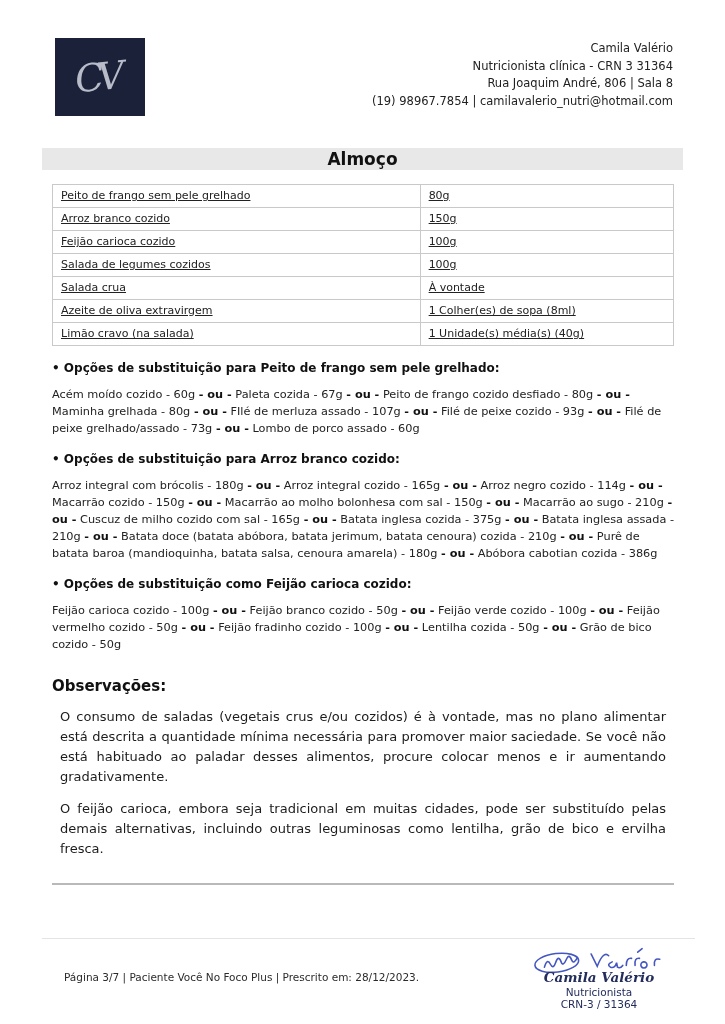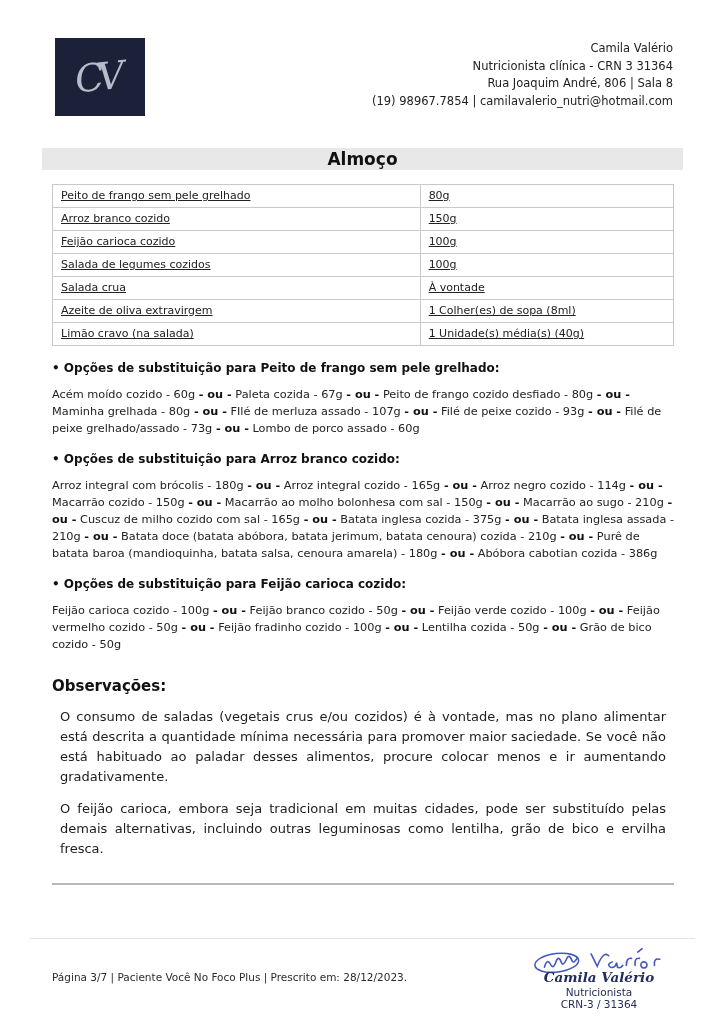--- a/index.html
+++ b/index.html
@@ -25,21 +25,21 @@
   .subs{margin:0 51px 0 52px;}
   .sub-heading{font-weight:bold;font-size:12px;margin:14px 0 0;line-height:16px;color:#111;}
   .sub-body{margin:10px 0 0;font-size:11.3px;line-height:17px;color:#222;}
   .sub-body b{font-weight:bold;color:#111;}
   
   .obs{margin:24px 51px 0 52px;}
   .obs-title{font-weight:bold;font-size:15px;color:#111;}
   .obs p{margin:12px 8px 0;font-size:13px;line-height:20px;text-align:justify;color:#1c1c1c;}
   .content-rule{margin:24px 51px 0 52px;border:none;border-top:2px solid #b9b9b9;height:0;}
   
-  .footer{position:absolute;left:0;right:0;top:938px;}
+  .footer{position:absolute;left:12px;right:0;top:938px;}
   .footer-rule{border:none;border-top:1px solid #e4e4e4;margin:0 30px;}
   .footer-row{display:flex;justify-content:space-between;align-items:flex-start;padding:6px 46px 0 52px;}
   .footer-text{font-size:10.5px;color:#2b2b2b;margin-top:26px;}
   .signature{text-align:center;color:var(--sig-text);width:160px;}
   .sig-svg{display:block;margin:0 auto -8px;}
   .sig-name{font-family:"DejaVu Serif","Liberation Serif",serif;font-style:italic;font-weight:bold;font-size:13.5px;}
   .sig-role{font-size:10.5px;margin-top:1px;}
   .sig-crn{font-size:10.5px;}
 </style>
 </head>
@@ -98,21 +98,21 @@
           <td>1 Unidade(s) média(s) (40g)</td>
         </tr>
       </tbody>
   </table>
 
   <div class="subs" id="substitutions">
       <div class="sub-heading">• Opções de substituição para Peito de frango sem pele grelhado:</div>
       <p class="sub-body">Acém moído cozido - 60g <b>- ou -</b> Paleta cozida - 67g <b>- ou -</b> Peito de frango cozido desfiado - 80g <b>- ou -</b> Maminha grelhada - 80g <b>- ou -</b> FIlé de merluza assado - 107g <b>- ou -</b> Filé de peixe cozido - 93g <b>- ou -</b> Filé de peixe grelhado/assado - 73g <b>- ou -</b> Lombo de porco assado - 60g</p>
       <div class="sub-heading">• Opções de substituição para Arroz branco cozido:</div>
       <p class="sub-body">Arroz integral com brócolis - 180g <b>- ou -</b> Arroz integral cozido - 165g <b>- ou -</b> Arroz negro cozido - 114g <b>- ou -</b> Macarrão cozido - 150g <b>- ou -</b> Macarrão ao molho bolonhesa com sal - 150g <b>- ou -</b> Macarrão ao sugo - 210g <b>- ou -</b> Cuscuz de milho cozido com sal - 165g <b>- ou -</b> Batata inglesa cozida - 375g <b>- ou -</b> Batata inglesa assada - 210g <b>- ou -</b> Batata doce (batata abóbora, batata jerimum, batata cenoura) cozida - 210g <b>- ou -</b> Purê de batata baroa (mandioquinha, batata salsa, cenoura amarela) - 180g <b>- ou -</b> Abóbora cabotian cozida - 386g</p>
-      <div class="sub-heading">• Opções de substituição para Feijão carioca cozido:</div>
+      <div class="sub-heading">• Opções de substituição como Feijão carioca cozido:</div>
       <p class="sub-body">Feijão carioca cozido - 100g <b>- ou -</b> Feijão branco cozido - 50g <b>- ou -</b> Feijão verde cozido - 100g <b>- ou -</b> Feijão vermelho cozido - 50g <b>- ou -</b> Feijão fradinho cozido - 100g <b>- ou -</b> Lentilha cozida - 50g <b>- ou -</b> Grão de bico cozido - 50g</p>
     </div>
 
   <div class="obs">
     <div class="obs-title">Observações:</div>
     <p>O consumo de saladas (vegetais crus e/ou cozidos) é à vontade, mas no plano alimentar está descrita a quantidade mínima necessária para promover maior saciedade. Se você não está habituado ao paladar desses alimentos, procure colocar menos e ir aumentando gradativamente.</p>
     <p>O feijão carioca, embora seja tradicional em muitas cidades, pode ser substituído pelas demais alternativas, incluindo outras leguminosas como lentilha, grão de bico e ervilha fresca.</p>
   </div>
 
   <hr class="content-rule">

